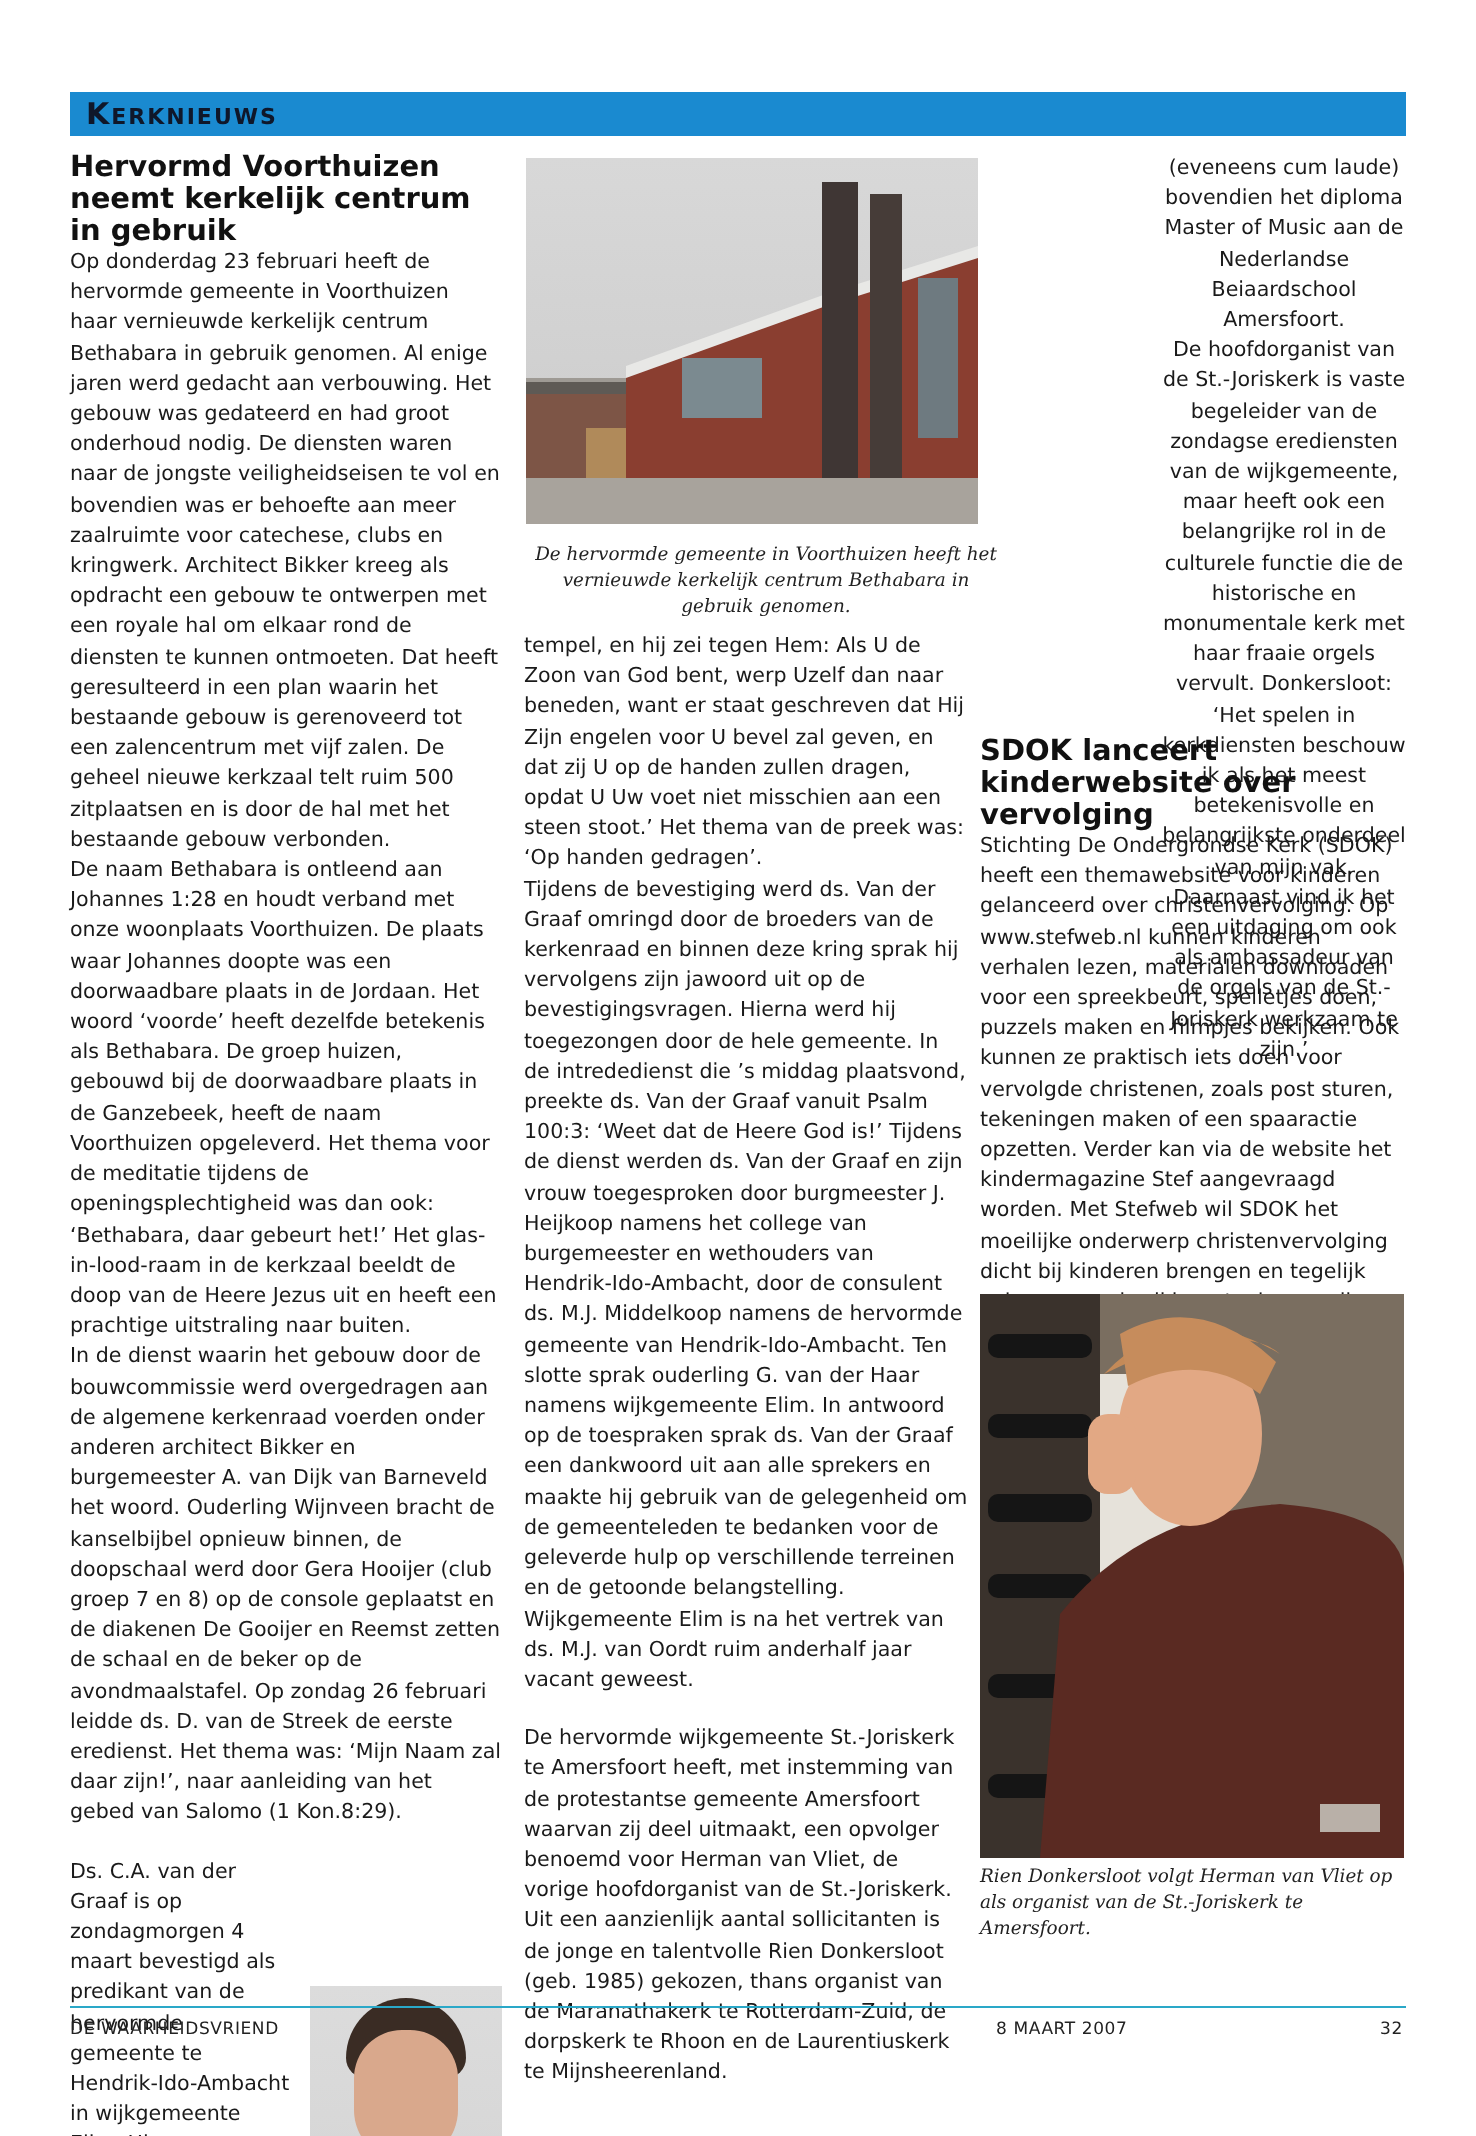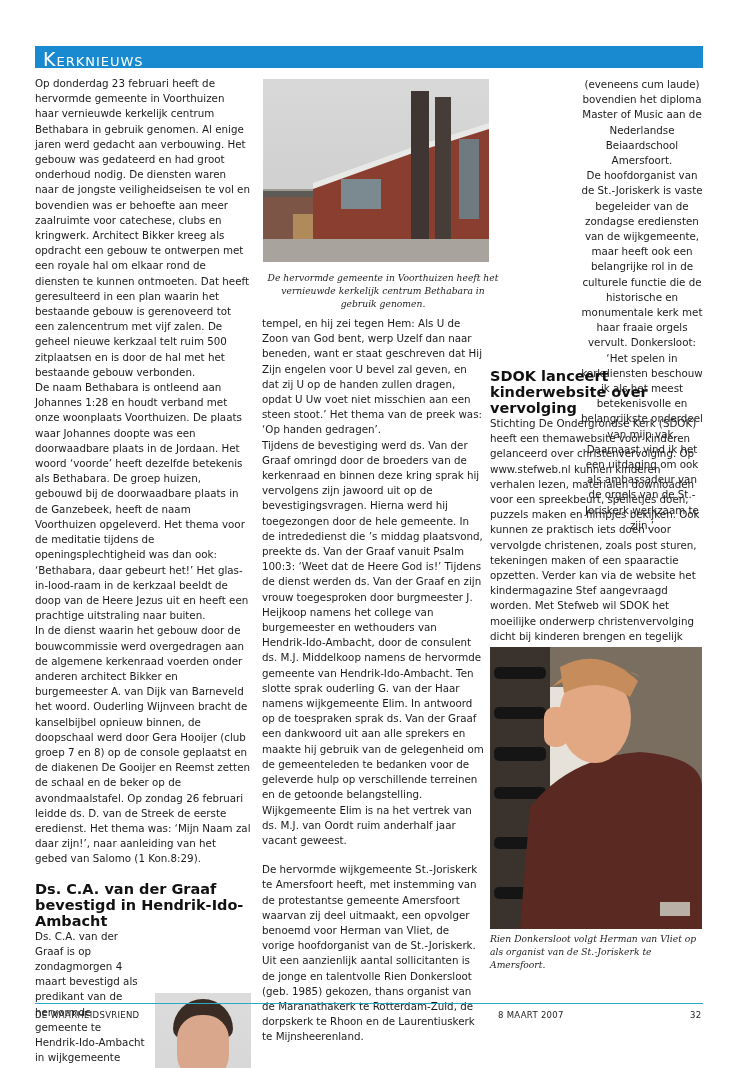--- a/index.html
+++ b/index.html
@@ -1,45 +1,45 @@
 <!DOCTYPE html>
 <html><head>
 <meta charset="utf-8">
 <style>
   html, body { margin:0; padding:0; background:#ffffff; }
   body { width:738px; height:1068px; position:relative; overflow:hidden;
          font-family:"DejaVu Sans", sans-serif; color:#1a1a1a; }
   .banner { position:absolute; left:35px; top:46px; width:668px; height:22px;
             background:#1a8ad0; }
-  .banner span { position:absolute; left:8px; top:2px; color:#ffffff; font-size:19px;
-                 letter-spacing:1px; font-variant:small-caps; font-family:"DejaVu Sans", sans-serif; }
+  .banner span { position:absolute; left:8px; top:2px; color:#0f172a; font-size:15px;
+                 letter-spacing:1px; font-variant:small-caps; font-family:"DejaVu Sans", sans-serif;font-weight:bold; }
   .col { position:absolute; font-size:10.3px; line-height:15.2px; }
   .col p { margin:0; }
   h2 { margin:0; font-size:14.5px; line-height:16px; font-weight:bold; color:#111; }
   .c1 { left:35px; top:76px; width:216px; }
   .c2 { left:262px; width:222px; }
   .c3 { left:490px; width:213px; }
   .photo { position:absolute; overflow:hidden; }
   .cap { font-family:"DejaVu Serif", serif; font-style:italic; font-size:9.2px; line-height:13px; color:#222; }
   .footer-line { position:absolute; left:35px; top:1003px; width:668px; height:1px; background:#2aa8c8; }
   .footer { position:absolute; top:1010px; font-size:8.5px; letter-spacing:0.3px; color:#222; }
 </style>
 </head>
 <body>
 
 <div class="banner">
   <span>Kerknieuws</span>
 </div>
 
 <div class="col c1">
+  <h2>Hervormd Voorthuizen neemt kerkelijk centrum in gebruik</h2>
   <p style="text-align:left">Op donderdag 23 februari heeft de hervormde gemeente in Voorthuizen haar vernieuwde kerkelijk centrum Bethabara in gebruik genomen. Al enige jaren werd gedacht aan verbouwing. Het gebouw was gedateerd en had groot onderhoud nodig. De diensten waren naar de jongste veiligheidseisen te vol en bovendien was er behoefte aan meer zaalruimte voor catechese, clubs en kringwerk. Architect Bikker kreeg als opdracht een gebouw te ontwerpen met een royale hal om elkaar rond de diensten te kunnen ontmoeten. Dat heeft geresulteerd in een plan waarin het bestaande gebouw is gerenoveerd tot een zalencentrum met vijf zalen. De geheel nieuwe kerkzaal telt ruim 500 zitplaatsen en is door de hal met het bestaande gebouw verbonden.</p>
   <p>De naam Bethabara is ontleend aan Johannes 1:28 en houdt verband met onze woonplaats Voorthuizen. De plaats waar Johannes doopte was een doorwaadbare plaats in de Jordaan. Het woord ‘voorde’ heeft dezelfde betekenis als Bethabara. De groep huizen, gebouwd bij de doorwaadbare plaats in de Ganzebeek, heeft de naam Voorthuizen opgeleverd. Het thema voor de meditatie tijdens de openingsplechtigheid was dan ook: ‘Bethabara, daar gebeurt het!’ Het glas-in-lood-raam in de kerkzaal beeldt de doop van de Heere Jezus uit en heeft een prachtige uitstraling naar buiten.</p>
   <p>In de dienst waarin het gebouw door de bouwcommissie werd overgedragen aan de algemene kerkenraad voerden onder anderen architect Bikker en burgemeester A. van Dijk van Barneveld het woord. Ouderling Wijnveen bracht de kanselbijbel opnieuw binnen, de doopschaal werd door Gera Hooijer (club groep 7 en 8) op de console geplaatst en de diakenen De Gooijer en Reemst zetten de schaal en de beker op de avondmaalstafel. Op zondag 26 februari leidde ds. D. van de Streek de eerste eredienst. Het thema was: ‘Mijn Naam zal daar zijn!’, naar aanleiding van het gebed van Salomo (1 Kon.8:29).</p>
   <div style="height:14px"></div>
-  <h2>Ds. C.A. van der Graaf bevestigd in Hendrik-Ido-Ambacht</h2>
   <div style="position:relative;">
     <div style="float:right; width:100px; margin-top:64px; margin-left:6px; text-align:center;">
       <div style="width:96px;height:128px;margin-left:4px;background:linear-gradient(180deg,#dcdcdc 0%,#d4d4d4 100%);position:relative;overflow:hidden;">
         <div style="position:absolute;left:18px;top:6px;width:60px;height:40px;border-radius:30px 30px 10px 10px;background:#3a2c24;"></div>
         <div style="position:absolute;left:22px;top:22px;width:52px;height:66px;border-radius:24px 24px 26px 26px;background:#d9a88c;"></div>
 
       </div>
 
     </div>
     <p>Ds. C.A. van der Graaf is op zondagmorgen 4 maart bevestigd als predikant van de hervormde gemeente te Hendrik-Ido-Ambacht in wijkgemeente Elim. Hiervoor was hij predikant in Waardenburg-Neerijnen. In deze bevestigingsdienst ging ds. J.B. Kamp uit Heteren voor. Naar aanleiding van Psalm 91 legde hij in Mattheüs 4 het accent op vers 5 en 6: ‘Toen nam de duivel Hem mee naar de heilige stad en zette Hem op het hoogste gedeelte van de</p>

